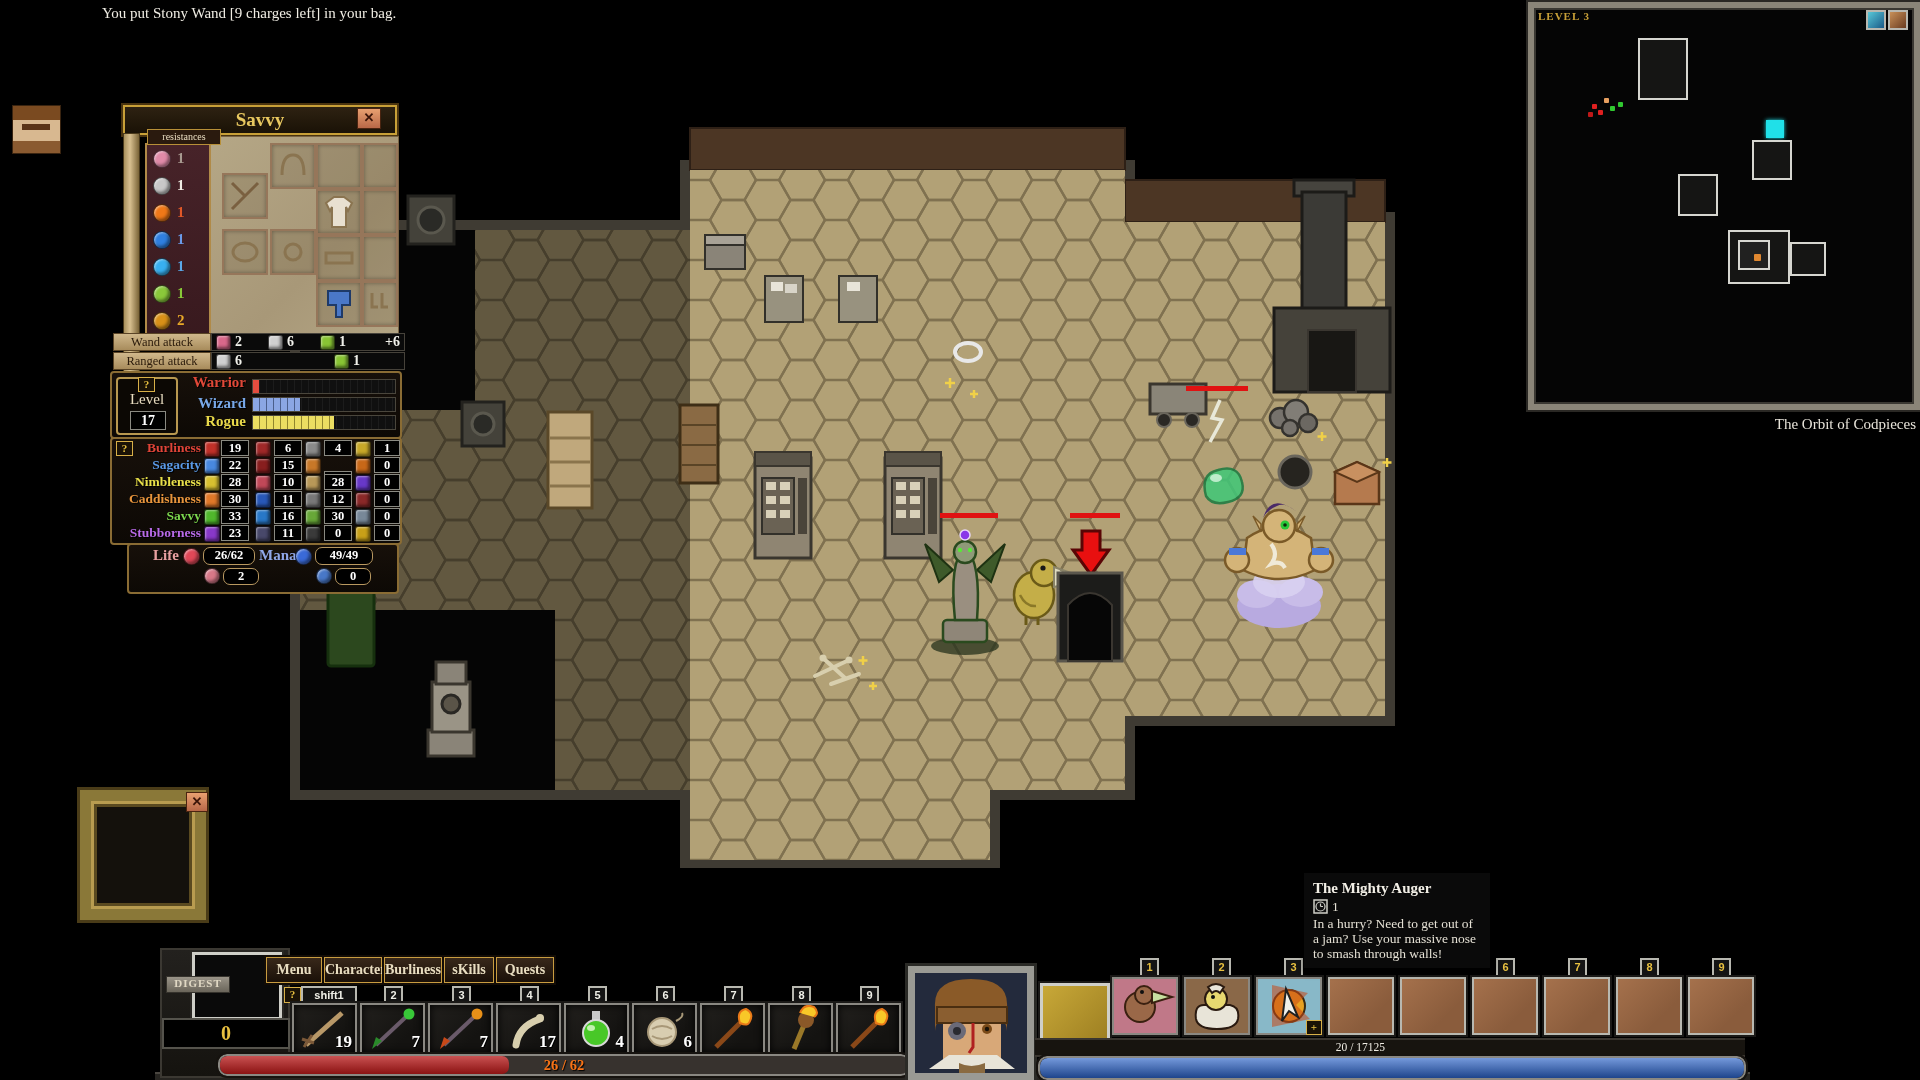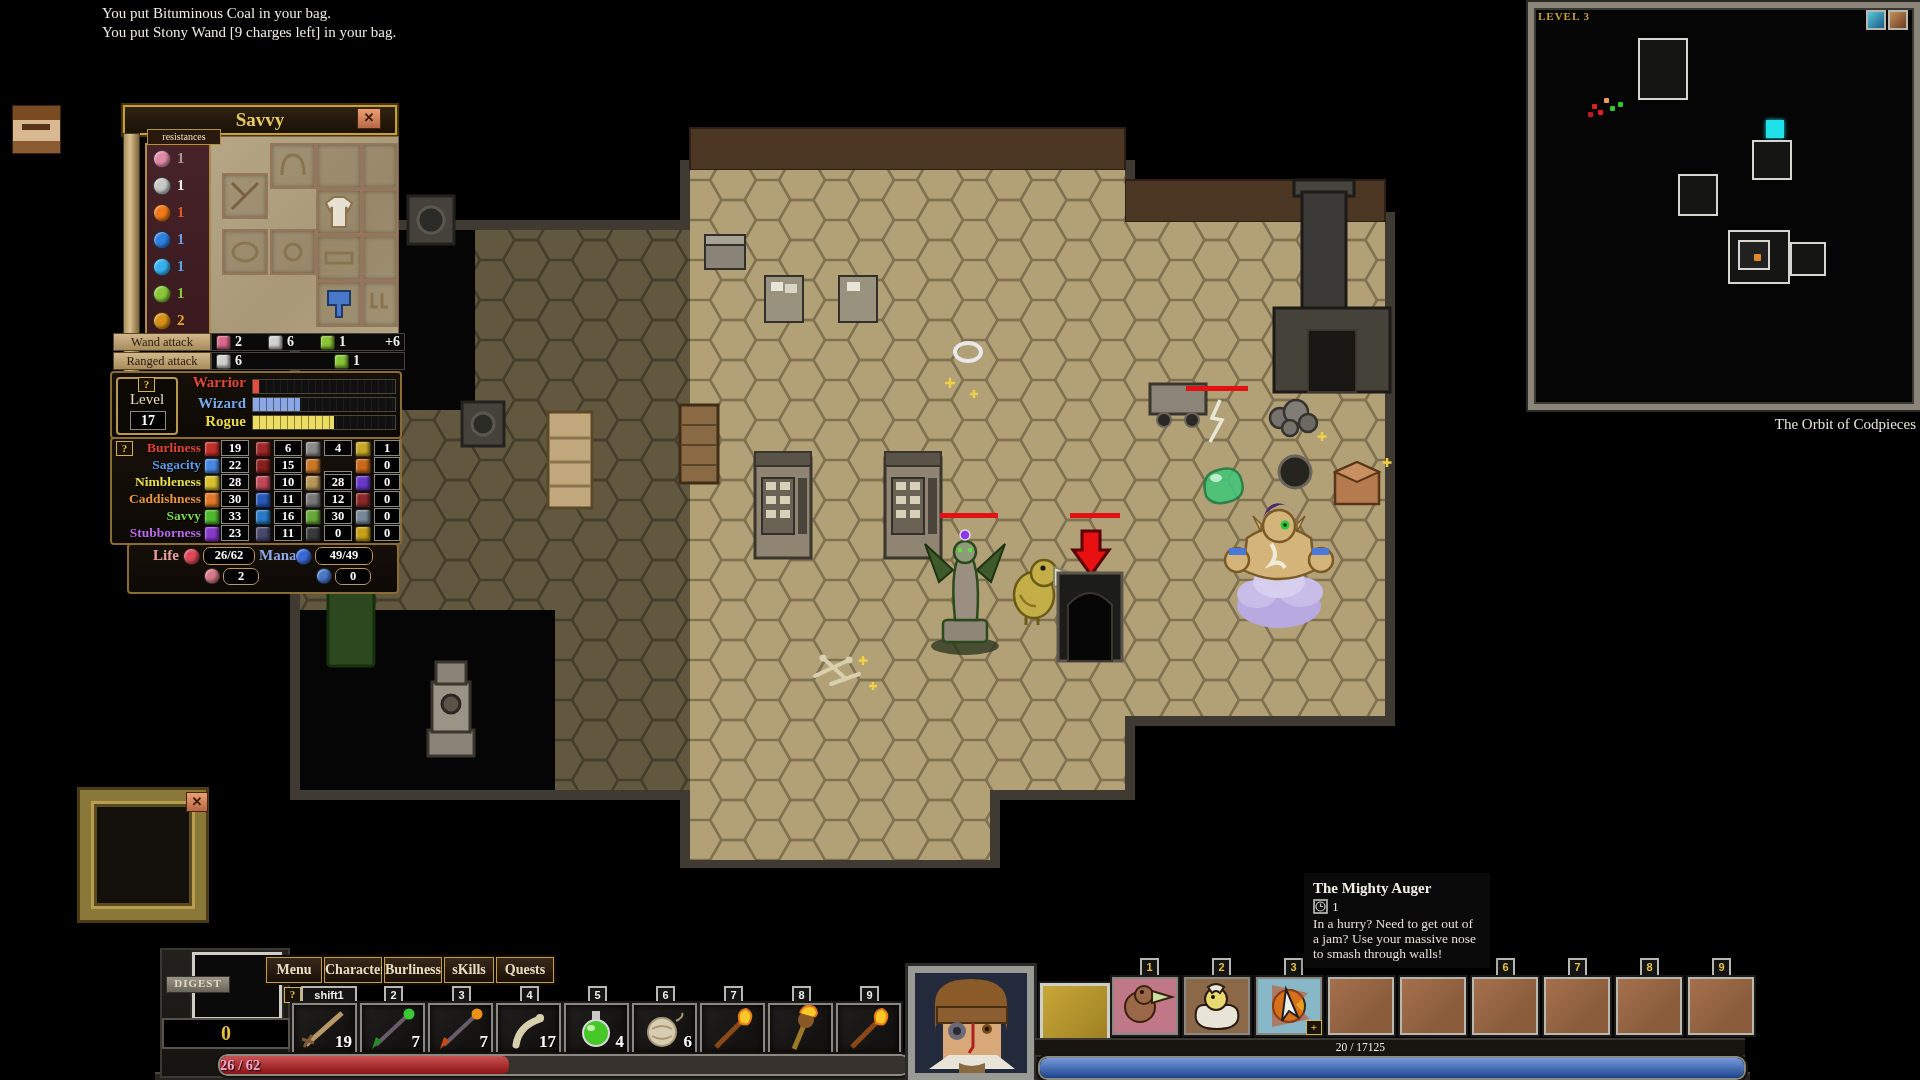--- a/index.html
+++ b/index.html
@@ -45,21 +45,21 @@
   .hud-btn{background:linear-gradient(#38281a,#1a1008);border:1px solid #c89c40;outline:2px solid #120c06;
            color:#e8ddc0;font-size:14px;font-weight:bold;text-align:center;cursor:default}
   .tab{background:#141414;border:2px solid #b8b8b0;color:#f0f0e8;font-size:11px;font-weight:bold;
        text-align:center;font-family:"Liberation Sans","DejaVu Sans",sans-serif}
   .tab-gold{color:#e8c040}
   .slot{background:linear-gradient(135deg,#22201d,#141311 70%);border:2px solid #8a8882;outline:2px solid #1a1917;
         box-shadow:inset 0 0 8px #000}
   .slot-brown{background:linear-gradient(135deg,#a5714c,#8a5c3c 70%);border:2px solid #b8b8b0;outline:2px solid #1a1917}
   .count{position:absolute;right:3px;bottom:1px;color:#fff;font-size:17px;font-weight:bold;text-shadow:1px 1px 0 #000}
   .bar-shell{background:#37322e;border:2px solid #8a8882;border-radius:9px;outline:2px solid #16130f;overflow:hidden}
-  .bar-text{position:absolute;left:0;right:0;top:0;bottom:0;color:#f9a8d4;font-size:14.5px;
+  .bar-text{position:absolute;left:0;right:0;top:0;bottom:0;text-align:center;color:#f97316;font-size:14.5px;
             font-weight:bold;text-shadow:1px 1px 1px #000}
   .tooltip{background:#0a0a0a;border:1px solid #000;box-shadow:2px 3px 6px rgba(0,0,0,.8);padding:7px 9px;z-index:40}
   .tt-title{font-weight:bold;font-size:15px;color:#f2efe6}
   .tt-body{font-size:13.5px;line-height:15px;color:#e4e0d4}
   .digest-plate{background:linear-gradient(#9a9488,#6a655a);border:1px solid #35322c;color:#e0d8c4;
                 font-size:11px;font-weight:bold;text-align:center;letter-spacing:1px}
   .frame-gold{border:11px solid #8a7838;outline:3px solid #4a3c18;background:#14110c;
               box-shadow:inset 0 0 0 3px #b89c50,inset 0 0 0 6px #5a4a20}
 </style>
 </head>
@@ -253,21 +253,20 @@
     <path d="M36,20 Q44,-6 70,14 Q58,4 50,8 Q40,12 36,20Z" fill="#4a2a68"></path>
     <circle cx="58" cy="27" r="4.5" fill="#28c838"></circle>
       <circle cx="58" cy="27" r="1.8" fill="#0a2a0a"></circle>
     <path d="M44,46 q8,10 0,20 q10,-4 14,4" fill="none" stroke="#f0ead8" stroke-width="4"></path>
     <polygon points="34,26 26,18 34,34" fill="#d4b478" stroke="#7a5a28" stroke-width="1.5"></polygon>
     <polygon points="70,26 78,18 70,34" fill="#d4b478" stroke="#7a5a28" stroke-width="1.5"></polygon>
   </g>
 </svg>
 
 <div class="abs" style="left:102px;top:4px;width:700px">
-  <div class="msgline">You put Bituminous Coal in your bag.</div>
   <div class="msgline">You put Stony Wand [9 charges left] in your bag.</div>
 </div>
 
 <div class="abs" style="left:12px;top:105px;width:47px;height:47px;background:
      linear-gradient(#7a4a20 0 30%,#d8b890 30% 75%,#8a5a30 75%);border:1px solid #3a2410">
   <div class="abs" style="left:9px;top:18px;width:28px;height:6px;background:#5a3418"></div>
 </div>
 
 <div class="abs" style="left:105px;top:103px;width:298px;height:492px">
   <div class="abs panel-title" style="left:18px;top:2px;width:270px;height:26px">

